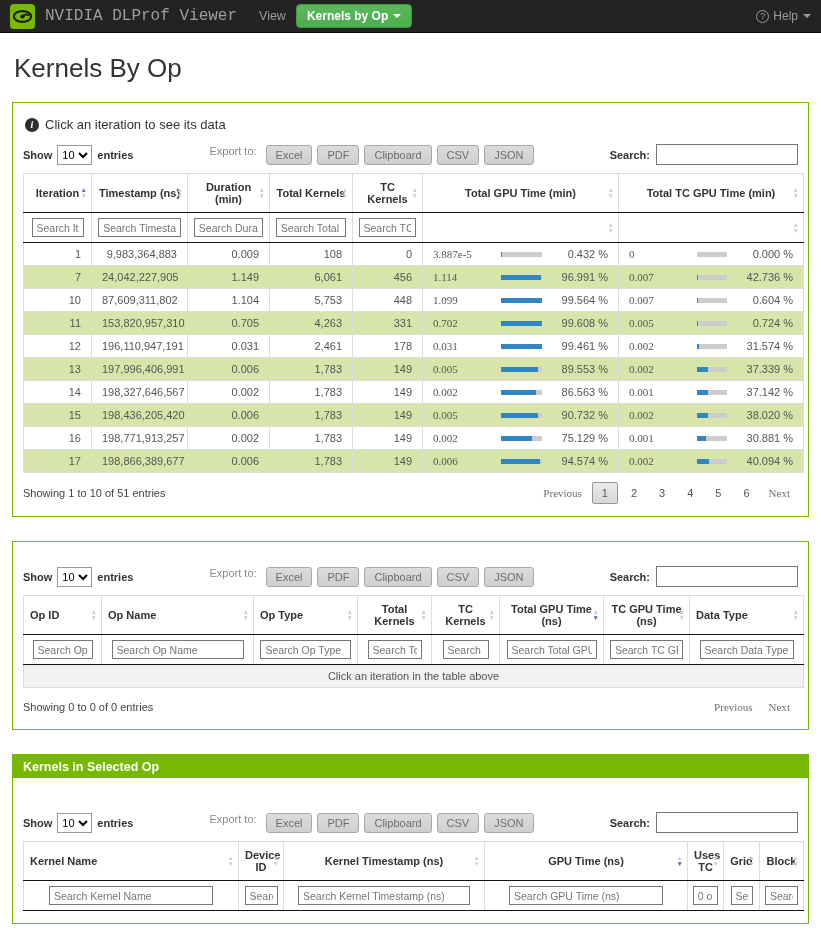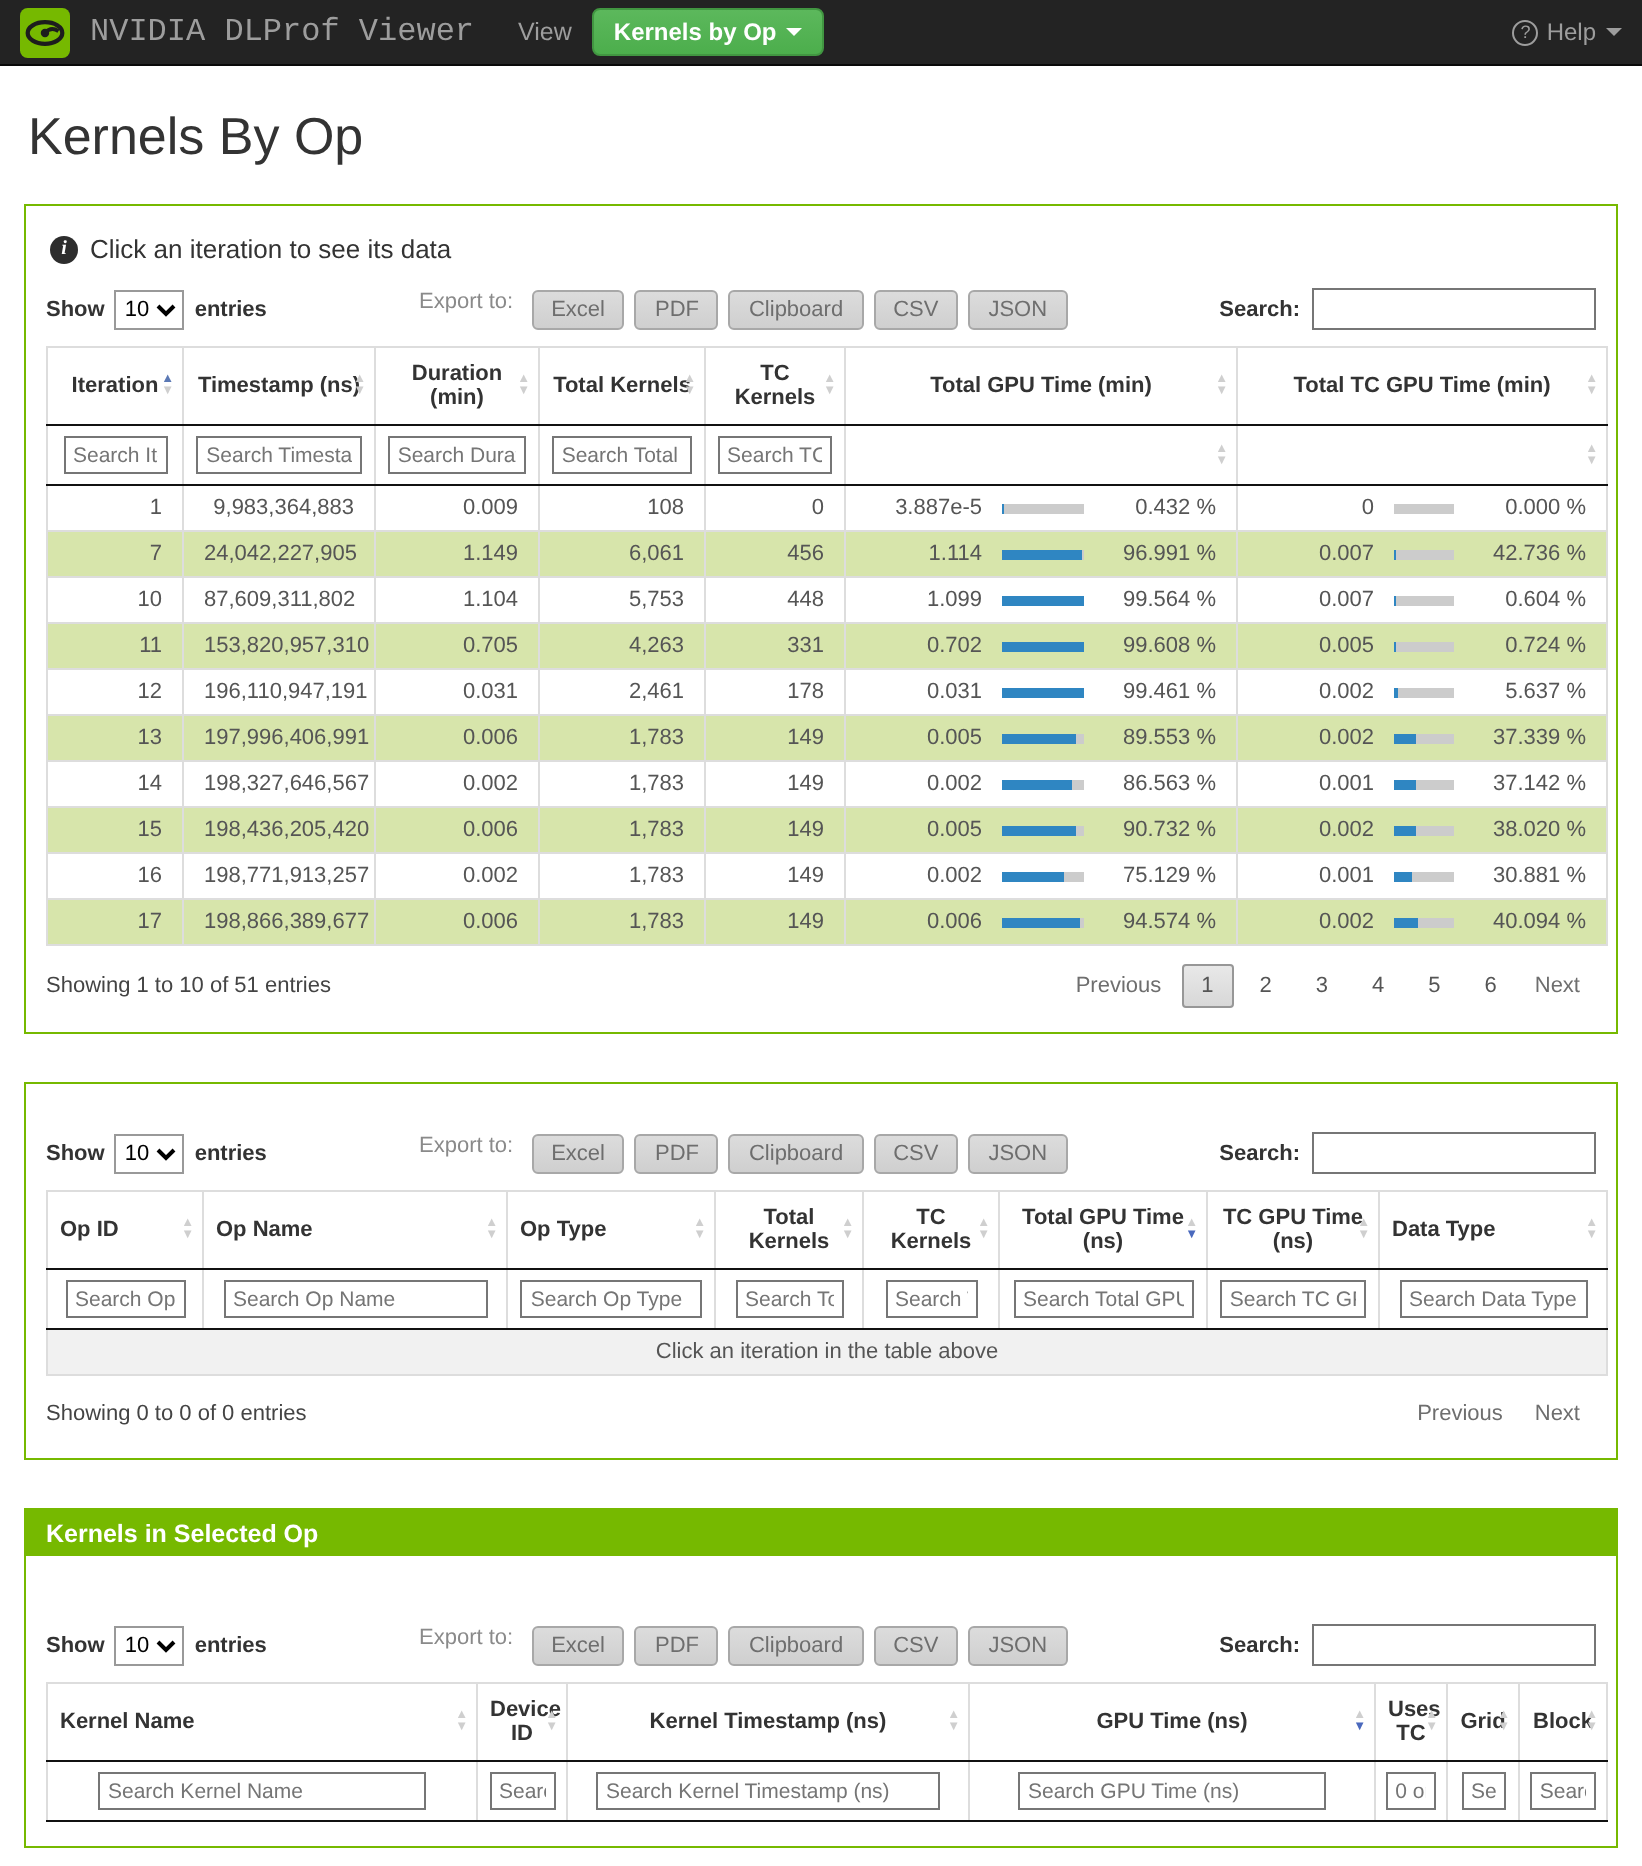--- a/index.html
+++ b/index.html
@@ -51,28 +51,28 @@
   table.dt { border-bottom:1px solid #111; }
   td.num { text-align:right; }
   td.empty-msg { text-align:center; background:#f1f1f1; color:#555; padding:8px; }
 
   .sort-stack { position:absolute; right:4px; top:50%; transform:translateY(-50%); display:flex; flex-direction:column; line-height:6px; font-size:6.5px; }
   .sort-stack .up, .sort-stack .down { color:#cfcfcf; }
   .sort-stack .up.on { color:#5b79b5; }
   .sort-stack .down.on { color:#4a69bd; }
 
   .bar-cell { display:flex; align-items:center; }
-  .bar-val { width:58px; text-align:right; flex:0 0 auto; }
+  .bar-val { width:58px; flex:0 0 auto;font-family:Liberation Serif, serif; }
   .bar-track { flex:1; height:5px; background:#ccc; margin:0 10px; position:relative; }
   .bar-fill { position:absolute; left:0; top:0; bottom:0; background:#2f86c2; }
   .bar-pct { width:56px; text-align:right; flex:0 0 auto; }
 
   .table-footer { display:flex; align-items:center; justify-content:space-between; margin-top:9px; font-size:11px; color:#444; }
   .pager { display:flex; align-items:center; color:#6e6e6e; }
-  .pager .pg-prev, .pager .pg-next { padding:4px 8px; cursor:pointer; }
+  .pager .pg-prev, .pager .pg-next { padding:4px 8px; cursor:pointer;font-family:Liberation Serif, serif; }
   .pager .pg-num { padding:4px 9px; margin:0 2px; cursor:pointer; color:#555; }
   .pager .pg-num.active { background:linear-gradient(#e8e8e8,#d8d8d8); border:1px solid #979797; border-radius:2px; }
 </style>
 </head>
 <body>
 
 <div class="navbar">
   <svg class="nv-logo" viewBox="0 0 26 26">
     <rect x="0" y="0" width="26" height="26" rx="4" fill="#76b900"></rect>
     <ellipse cx="13" cy="13" rx="9" ry="5.6" fill="none" stroke="#1d1d1d" stroke-width="2.2"></ellipse>
@@ -295,21 +295,21 @@
                   </span>
                   <span class="bar-pct">99.461 %</span>
                 </div>
               </td>
               <td>
                 <div class="bar-cell">
                   <span class="bar-val">0.002</span>
                   <span class="bar-track">
                     <span class="bar-fill" style="width: 5.637%;"></span>
                   </span>
-                  <span class="bar-pct">5.637 %</span>
+                  <span class="bar-pct">31.574 %</span>
                 </div>
               </td>
             </tr>
             <tr class="even clickable">
               <td class="num">13</td>
               <td class="num">197,996,406,991</td>
               <td class="num">0.006</td>
               <td class="num">1,783</td>
               <td class="num">149</td>
               <td>

